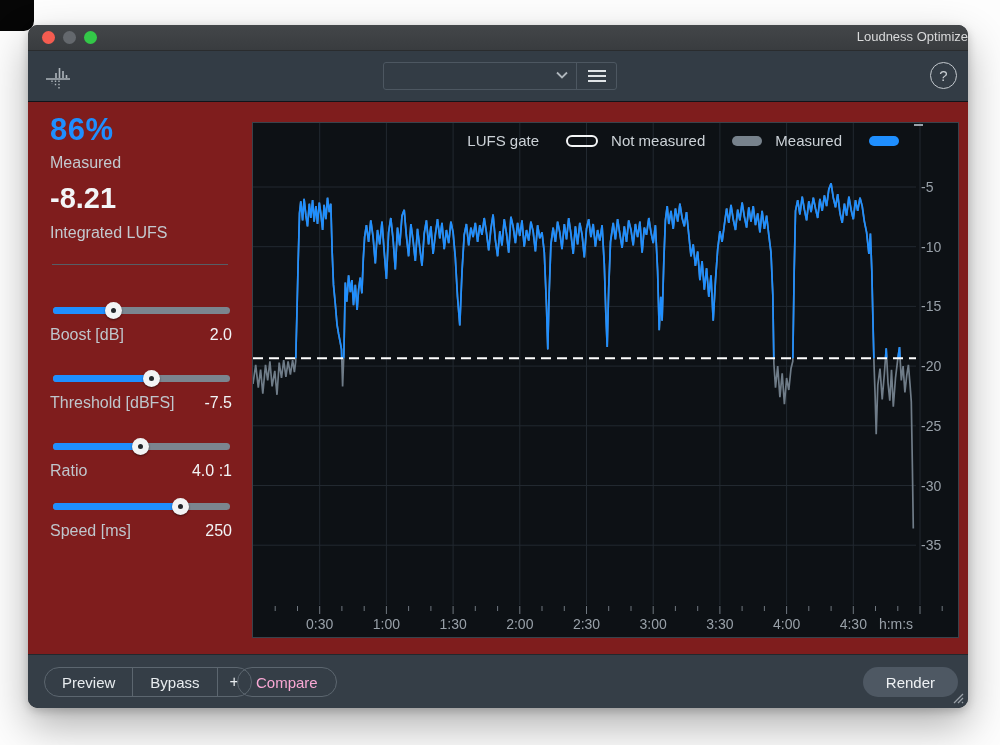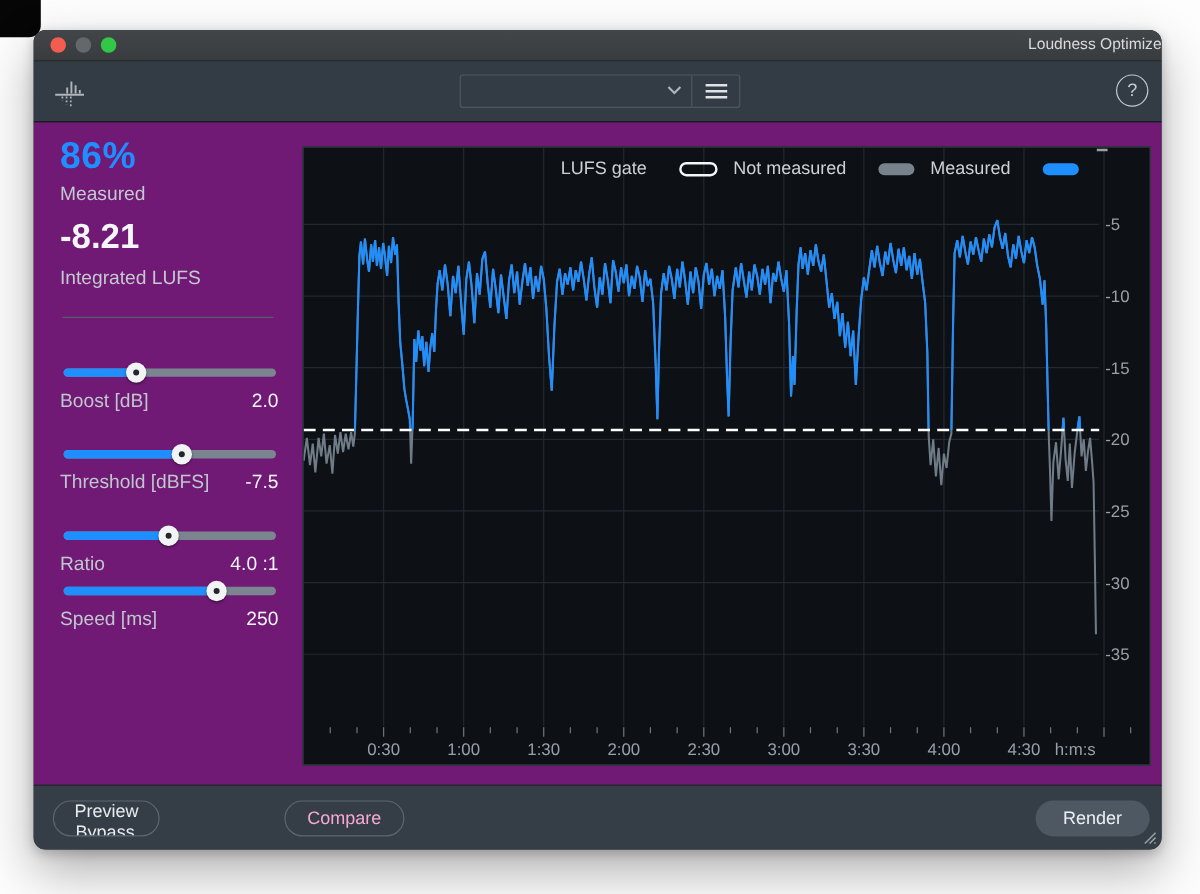--- a/index.html
+++ b/index.html
@@ -20,21 +20,21 @@
   .logo{position:absolute;left:15px;top:10px;width:32px;height:32px;}
   .preset-group{position:absolute;left:355px;top:11px;width:234px;height:28px;display:flex;border:1px solid #4d5761;border-radius:3px;box-sizing:border-box;}
   .preset-select{flex:1;position:relative;border-right:1px solid #4d5761;}
   .preset-value{position:absolute;left:8px;top:6px;font-size:13px;color:#cdd2d7;}
   .chevron{position:absolute;right:8px;top:8px;width:12px;height:8px;}
   .menu-btn{width:39px;display:flex;align-items:center;justify-content:center;}
   .menu-btn svg{display:block;}
   .help-btn{position:absolute;right:11px;top:11px;width:27px;height:27px;border:1.5px solid #c3c9ce;border-radius:50%;box-sizing:border-box;
     color:#c9ced3;font-size:15px;display:flex;align-items:center;justify-content:center;cursor:pointer;}
   
-  .main{flex:1;position:relative;background:#701a75;}
+  .main{flex:1;position:relative;background:#7f1d1d;}
   .pct{position:absolute;left:22px;top:10px;font-size:31px;font-weight:bold;color:#1f8fff;letter-spacing:.5px;}
   .pct-label{position:absolute;left:22px;top:52px;font-size:16px;color:#c3c9cf;}
   .lufs{position:absolute;left:22px;top:80px;font-size:29px;font-weight:bold;color:#f3f5f7;}
   .lufs-label{position:absolute;left:22px;top:122px;font-size:16px;color:#c3c9cf;}
   .divider{position:absolute;left:24px;top:162px;width:176px;height:1px;background:#565e66;}
   .slider-group{position:absolute;left:22px;width:182px;height:58px;}
   .track{position:absolute;left:3px;right:2px;top:9px;height:7px;border-radius:4px;background:#7b858f;}
   .fill{position:absolute;left:0;top:0;bottom:0;background:#1f8fff;border-radius:4px 0 0 4px;}
   .thumb{position:absolute;top:-5px;width:17px;height:17px;margin-left:-9px;border-radius:50%;background:#f2f3f4;box-shadow:0 1px 2px rgba(0,0,0,.5);}
   .thumb::after{content:"";position:absolute;left:6px;top:6px;width:5px;height:5px;border-radius:50%;background:#23272b;}
@@ -47,21 +47,21 @@
   .legend{position:absolute;top:9px;right:59px;display:flex;align-items:center;gap:13px;z-index:3;}
   .legend-item{display:flex;align-items:center;gap:27px;}
   .legend-label{font-size:15px;color:#ccd2d7;}
   .pill{width:30px;height:10px;border-radius:6px;}
   .pill.outline{border:2px solid #f4f6f7;background:transparent;box-sizing:border-box;width:32px;height:12px;}
   .pill.gray{background:#77828c;}
   .pill.blue{background:#1f8fff;}
   #chart-svg-holder{position:absolute;left:0;top:0;width:705px;height:514px;}
   
   .bottombar{height:53px;background:#353e47;border-top:1px solid #23282d;position:relative;flex:0 0 auto;}
-  .btn-group{position:absolute;left:16px;top:12px;height:30px;border:1px solid #5c666f;border-radius:16px;display:flex;align-items:stretch;box-sizing:border-box;overflow:hidden;flex-direction:column;}
+  .btn-group{position:absolute;left:16px;top:12px;height:30px;border:1px solid #5c666f;border-radius:16px;display:flex;align-items:stretch;box-sizing:border-box;overflow:hidden;}
   .seg{display:flex;align-items:center;padding:0 17px;font-size:15px;color:#e8ecef;cursor:pointer;}
   .seg + .seg{border-left:1px solid #5c666f;}
   .seg.plus{padding:0 12px;font-size:16px;}
   .pill-btn{position:absolute;top:12px;height:30px;border:1px solid #5c666f;border-radius:16px;display:flex;align-items:center;padding:0 18px;
     font-size:15px;color:#f9a8d4;box-sizing:border-box;cursor:pointer;background:transparent;font-family:inherit;}
   .compare{left:209px;}
   .render-btn{position:absolute;right:10px;top:12px;height:30px;border:none;border-radius:16px;background:#4e5863;color:#eef1f4;
     font-size:15px;padding:0 23px;display:flex;align-items:center;cursor:pointer;font-family:inherit;}
   .resize-grip{position:absolute;right:3px;bottom:3px;width:16px;height:16px;cursor:nwse-resize;}
 </style>
@@ -142,21 +142,21 @@
 
     <div class="slider-group" style="top:332px">
       <div class="track">
         <div class="fill" style="width: 49.7%;"></div>
         <div class="thumb" style="left: 49.7%;"></div>
       </div>
       <div class="slider-label">Ratio</div>
       <div class="slider-value">4.0 :1</div>
     </div>
 
-    <div class="slider-group" style="top:378px">
+    <div class="slider-group" style="top:392px">
       <div class="track">
         <div class="fill" style="width: 72.3%;"></div>
         <div class="thumb" style="left: 72.3%;"></div>
       </div>
       <div class="slider-label">Speed [ms]</div>
       <div class="slider-value">250</div>
     </div>
 
 
     <div class="chart-box">

